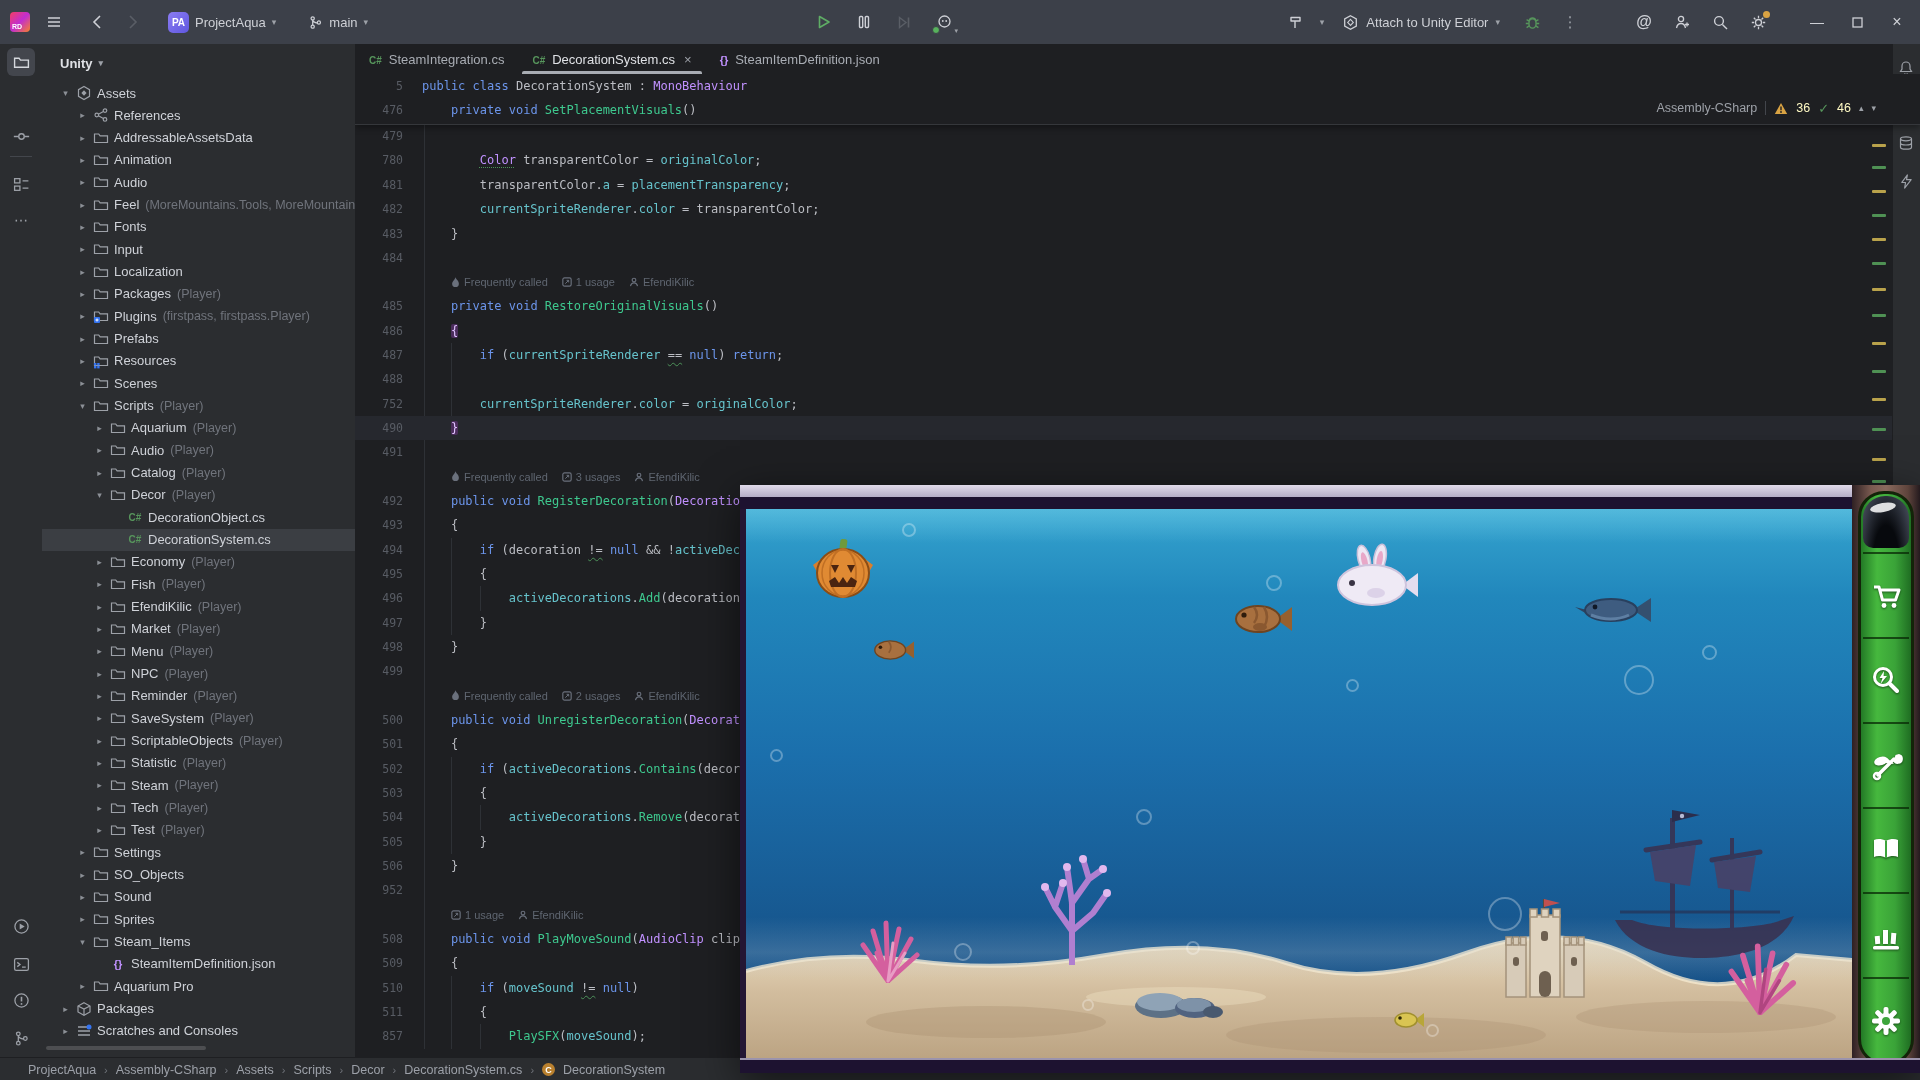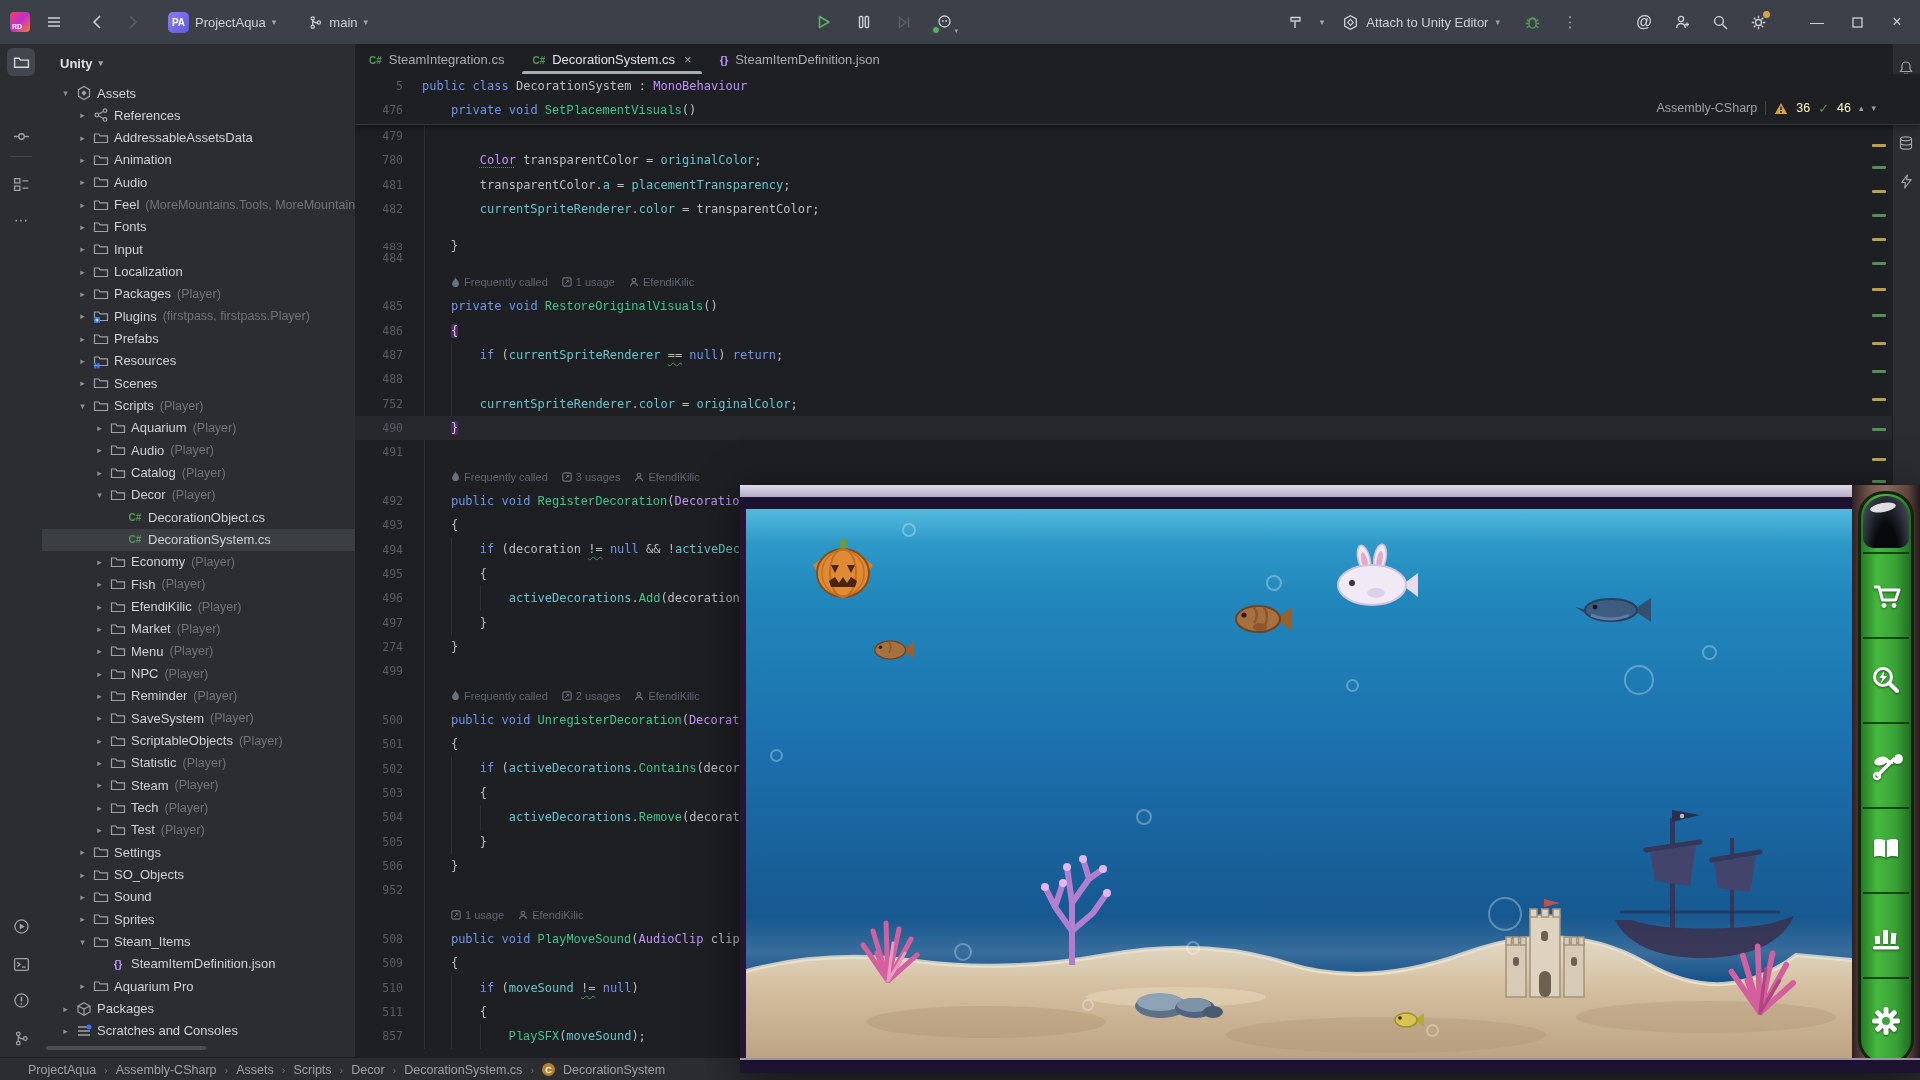--- a/index.html
+++ b/index.html
@@ -44,21 +44,21 @@
   .tab.active::after{content:"";position:absolute;left:4px;right:4px;bottom:0;height:3px;background:#A8ACB3;border-radius:2px 2px 0 0;}
   .tab .close{color:#9DA1A8;font-size:13px;margin-left:2px;}
   #tab-kebab{position:absolute;right:8px;top:5px;color:#9DA1A8;font-size:15px;}
   
   #editor{position:absolute;left:355px;top:74px;width:1565px;height:983px;background:#1E1F22;overflow:hidden;
     font-family:"DejaVu Sans Mono",monospace;font-size:12px;}
   .cline{position:absolute;left:0;width:1565px;height:24.33px;display:flex;align-items:center;}
   .cline.current{background:#26282E;}
   .gut{width:48px;flex:0 0 48px;text-align:right;padding-right:5px;color:#585C64;font-size:11.5px;}
   .code{position:absolute;left:67px;white-space:pre;color:#BCBEC4;}
-  .k{color:#6C95EB;} .y{color:#C191FF;} .m{color:#3EC98F;font-family:Liberation Mono, monospace;} .f{color:#66C3CC;} .v{color:#BCBEC4;}
+  .k{color:#6C95EB;} .y{color:#C191FF;} .m{color:#3EC98F;} .f{color:#66C3CC;} .v{color:#BCBEC4;}
   .sq{text-decoration:underline wavy #4C9159 1px;text-underline-offset:3px;}
   .ud{text-decoration:underline dotted #4C9159 1px;text-underline-offset:3px;}
   .br{background:#4B2D5C;color:#E0C2FF;border-radius:2px;}
   .guide{position:absolute;width:1px;background:#2E3136;}
   #sticky{position:absolute;left:0;top:0;width:1565px;height:50px;background:#1E1F22;z-index:3;
     box-shadow:0 3px 6px rgba(0,0,0,0.35);border-bottom:1px solid #35373B;}
   .inlay{position:absolute;left:96px;height:24.33px;display:flex;align-items:center;gap:14px;
     font-family:"Liberation Sans",sans-serif;font-size:11px;color:#5F6671;}
   .inlay .grp{display:flex;align-items:center;gap:4px;}
   #inspect{position:absolute;top:22px;right:44px;height:24px;display:flex;align-items:center;gap:8px;z-index:4;
@@ -732,21 +732,21 @@
           <span class="code"><span class="v">        </span><span class="y ud">Color</span><span class="v"> transparentColor = </span><span class="f">originalColor</span><span class="v">;</span></span>
         </div>
         <div class="cline" style="top: 98.66px;">
           <span class="gut">481</span>
           <span class="code"><span class="v">        transparentColor.</span><span class="f">a</span><span class="v"> = </span><span class="f">placementTransparency</span><span class="v">;</span></span>
         </div>
         <div class="cline" style="top: 122.99px;">
           <span class="gut">482</span>
           <span class="code"><span class="v">        </span><span class="f">currentSpriteRenderer</span><span class="v">.</span><span class="f">color</span><span class="v"> = transparentColor;</span></span>
         </div>
-        <div class="cline" style="top: 160px; font-family: Liberation Mono, monospace;">
+        <div class="cline" style="top: 148px;">
           <span class="gut">483</span>
           <span class="code"><span class="v">    }</span></span>
         </div>
         <div class="cline" style="top: 171.65px;">
           <span class="gut">484</span>
           <span class="code"></span>
         </div>
         <div class="cline" style="top: 195.98px;">
           <div class="inlay">
             <span class="grp">
@@ -841,21 +841,21 @@
         </div>
         <div class="cline" style="top: 512.27px;">
           <span class="gut">496</span>
           <span class="code"><span class="v">            </span><span class="f">activeDecorations</span><span class="v">.</span><span class="m">Add</span><span class="v">(decoration);</span></span>
         </div>
         <div class="cline" style="top: 536.6px;">
           <span class="gut">497</span>
           <span class="code"><span class="v">        }</span></span>
         </div>
         <div class="cline" style="top: 560.93px;">
-          <span class="gut">274</span>
+          <span class="gut">498</span>
           <span class="code"><span class="v">    }</span></span>
         </div>
         <div class="cline" style="top: 585.26px;">
           <span class="gut">499</span>
           <span class="code"></span>
         </div>
         <div class="cline" style="top: 609.59px;">
           <div class="inlay">
             <span class="grp">
               <svg width="9" height="11" viewBox="0 0 12 14">

